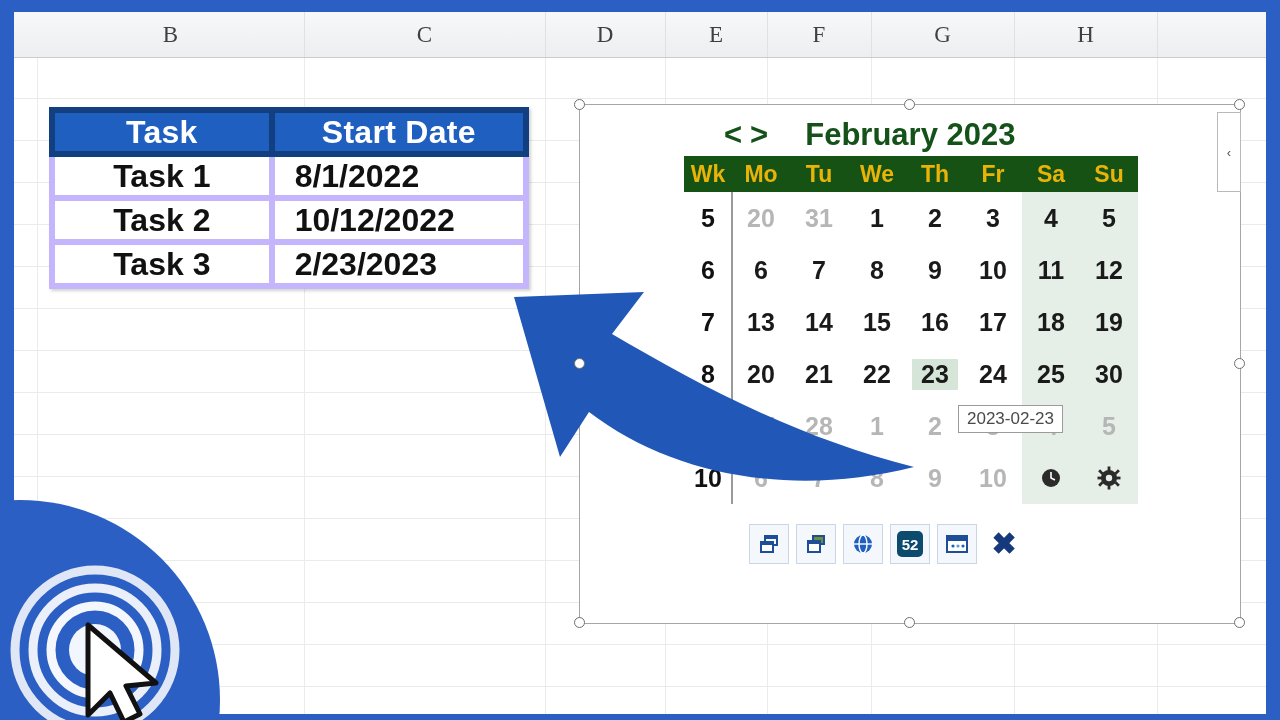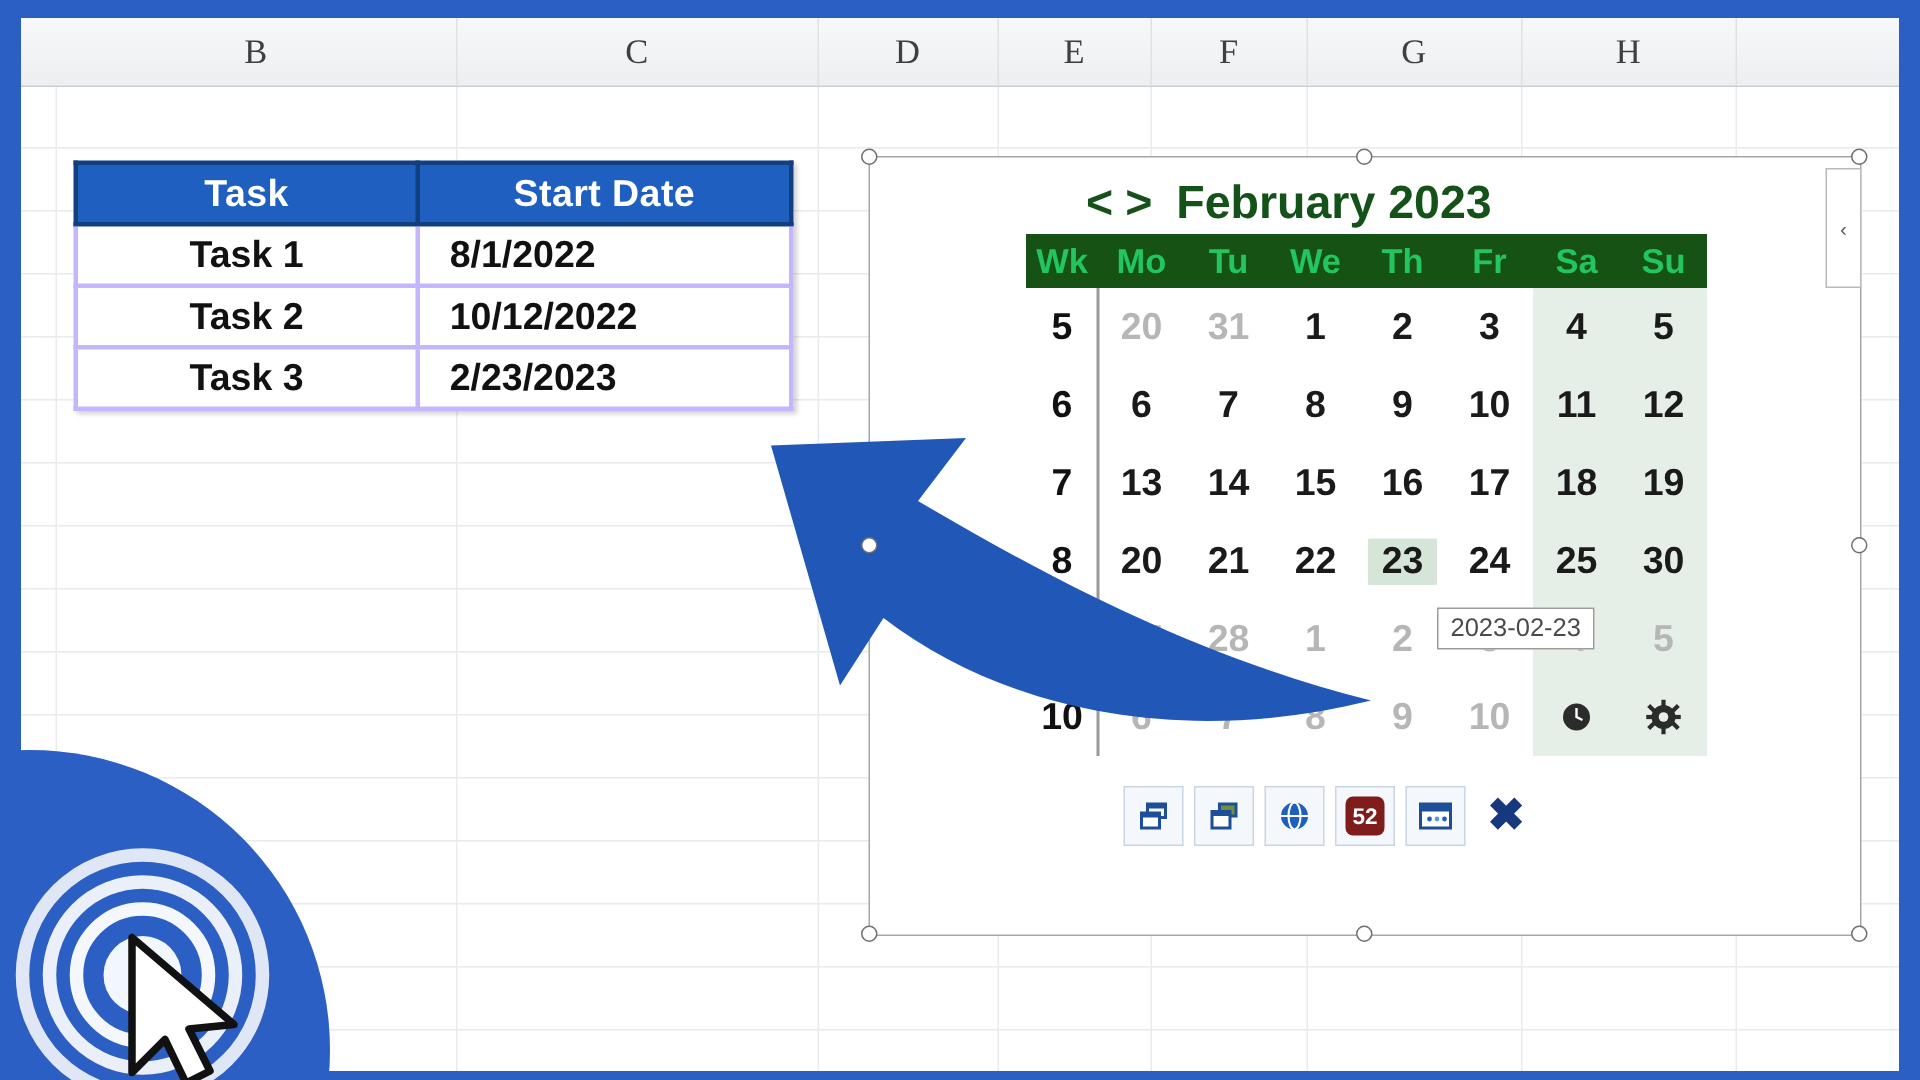--- a/index.html
+++ b/index.html
@@ -39,23 +39,23 @@
 
   
   #tasktable{
     position:absolute;left:35px;top:95px;
     width:480px;
     border-collapse:collapse;
     background:#ffffff;
     box-shadow:2px 2px 3px rgba(0,0,0,.18);
   }
   #tasktable td,#tasktable th{
-    border:3px solid #c4b5fd;
+    border:6px solid #c4b5fd;
     height:38px;
-    font-size:25px;
+    font-size:32px;
     font-weight:bold;
     padding:0 20px;
     color:#111;
     font-family:"Liberation Sans", sans-serif;
   }
   #tasktable thead th{
     background:#1f5fbf;
     color:#ffffff;
     text-align:center;
     border-color:#123f80;
@@ -88,30 +88,30 @@
   #cal{
     position:absolute;left:666px;top:102px;width:462px;
   }
   #calhead{
     height:42px;display:flex;align-items:center;
     font-size:31px;font-weight:bold;color:#15521a;
     padding-left:40px;
     font-family:"Liberation Sans", sans-serif;
   }
   #calhead .nav{cursor:pointer;padding:0 4px;}
-  #calhead .title{margin-left:12px;}
+  #calhead .title{margin-left:33px;}
 
   #dowrow{
     display:grid;grid-template-columns:48px repeat(7,58px);
     background:#155214;height:36px;
     margin-left:4px;width:454px;
   }
   #dowrow div{
     display:flex;align-items:center;justify-content:center;
-    color:#22c55e;font-size:23px;font-weight:bold;
+    color:#eab308;font-size:23px;font-weight:bold;
   }
   #weekgrid{
     position:relative;
     display:grid;grid-template-columns:48px repeat(7,58px);
     width:454px;margin-left:4px;
   }
   #weekgrid .cell{
     height:52px;display:flex;align-items:center;justify-content:center;
     font-size:25px;font-weight:bold;color:#1a1a1a;
     position:relative;z-index:2;
@@ -150,21 +150,21 @@
     display:flex;align-items:center;gap:7px;z-index:25;
   }
   .tbtn{
     width:38px;height:38px;
     border:1px solid #c9d6e6;background:#f4f8fc;
     display:flex;align-items:center;justify-content:center;
     color:#1f4e99;
   }
   .tbtn.plain{border-color:transparent;background:transparent;}
   .tbtn .wk52{
-    background:#7f1d1d;color:#fff;font-size:15px;font-weight:bold;
+    background:#0c4a6e;color:#fff;font-size:15px;font-weight:bold;
     width:26px;height:26px;border-radius:5px;
     display:flex;align-items:center;justify-content:center;
   }
   .closex{font-size:30px;font-weight:bold;color:#16387d;line-height:1;}
 
   
   #arrow{position:absolute;left:480px;top:250px;width:450px;height:260px;z-index:20;pointer-events:none;}
 
   
   #logo{

